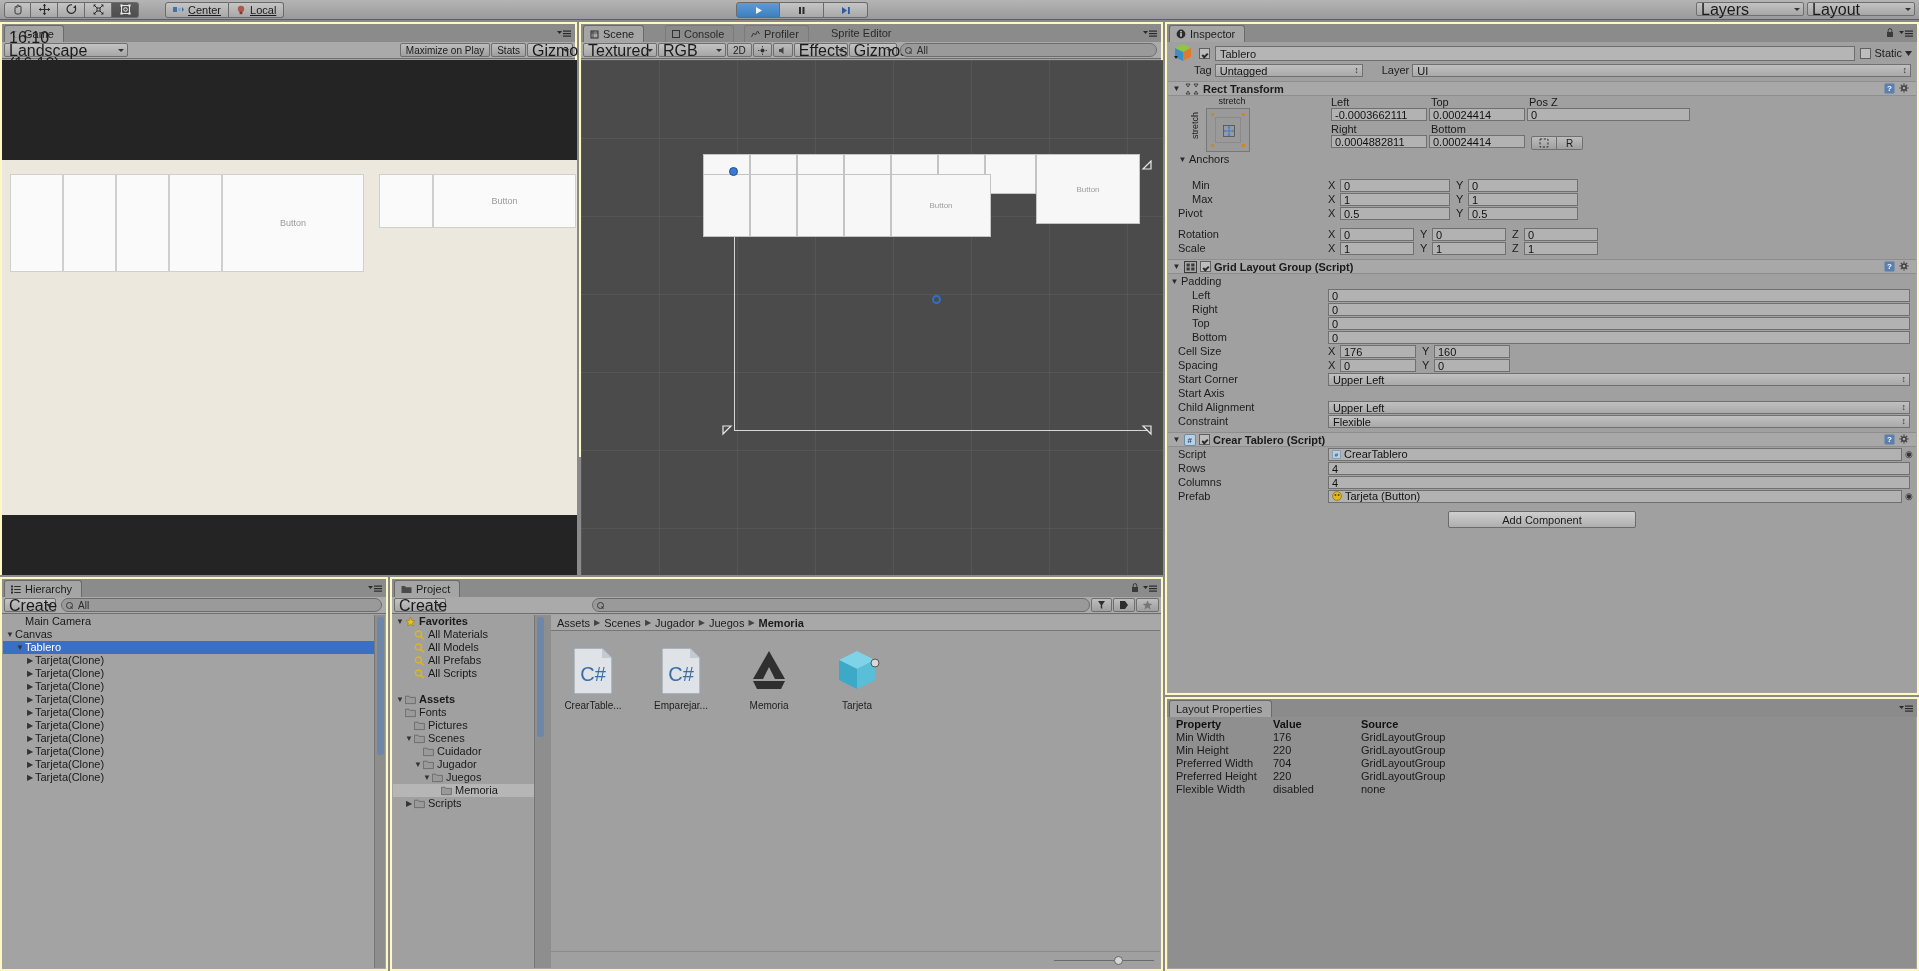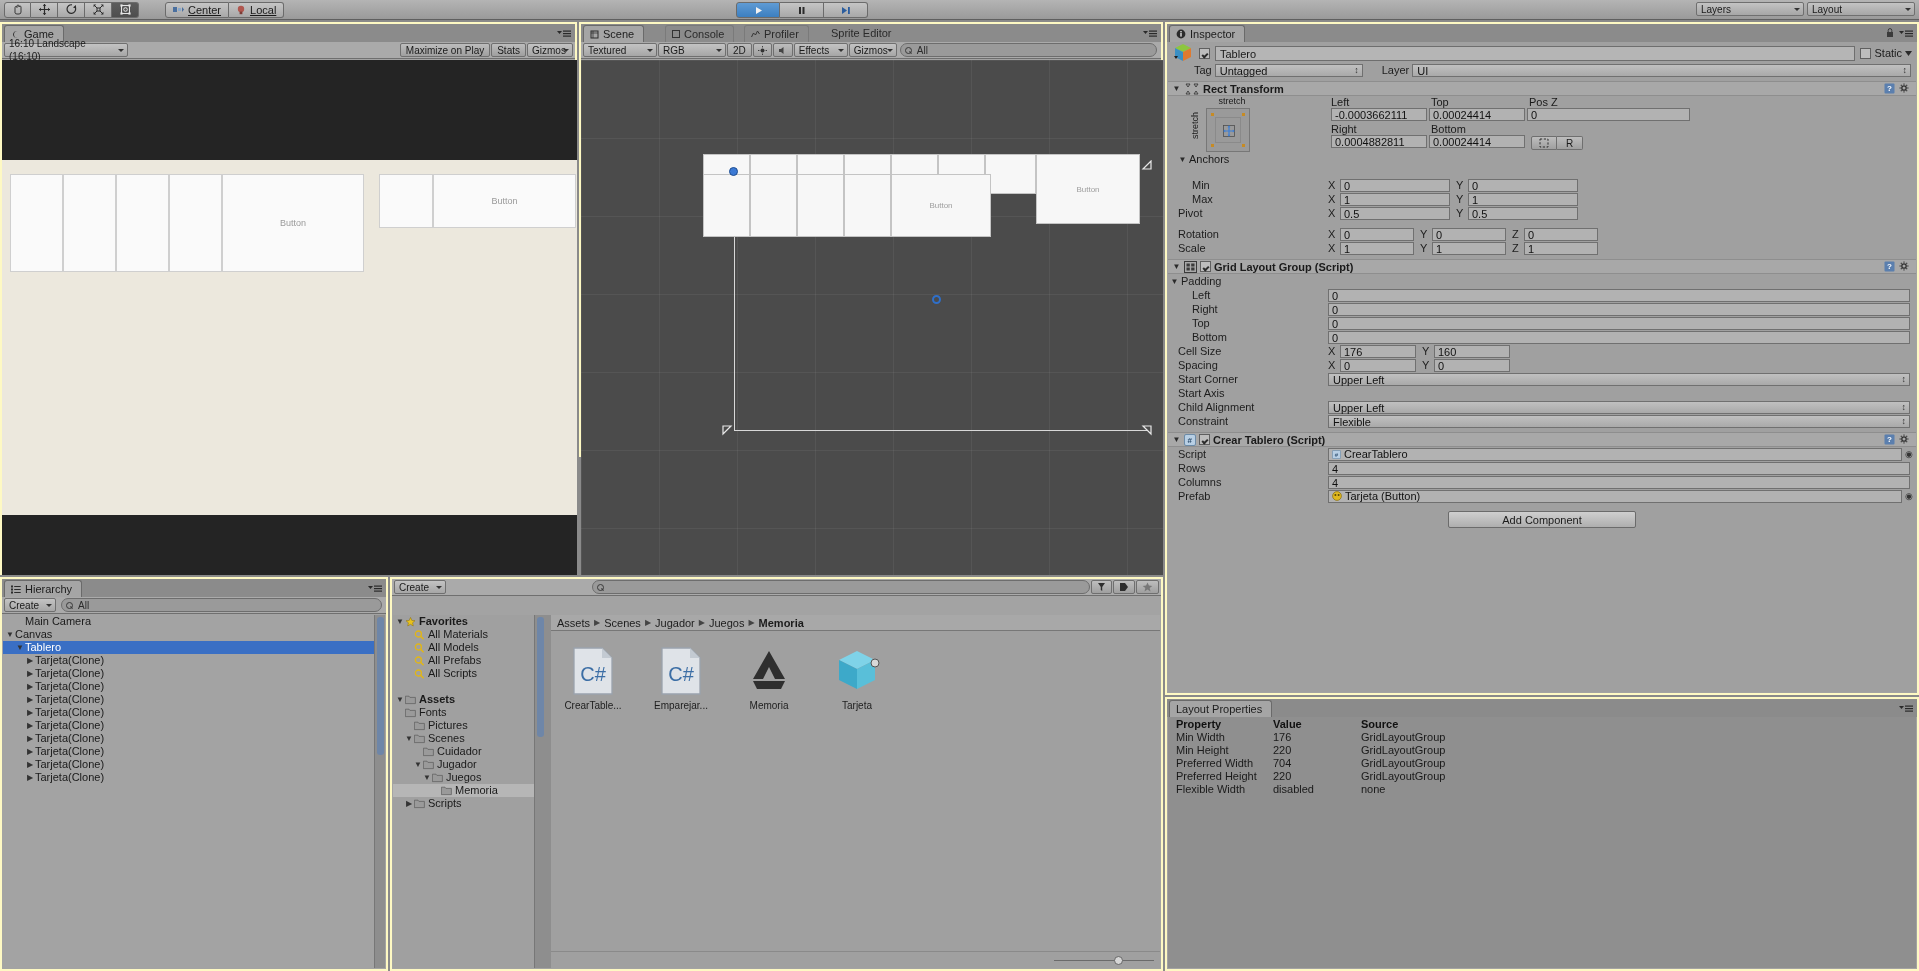--- a/index.html
+++ b/index.html
@@ -29,21 +29,21 @@
   }
   .ubtn {
     height:14px; line-height:13px; background:linear-gradient(#c3c3c3,#a6a6a6);
     border:1px solid #6f6f6f; border-radius:2px; padding:0 5px;
     font-size:10px; white-space:nowrap; display:flex; align-items:center; gap:3px;
   }
   .ubtn.flat { background:linear-gradient(#bdbdbd,#9f9f9f); }
   .udrop {
     height:14px; line-height:13px; background:linear-gradient(#c3c3c3,#a6a6a6);
     border:1px solid #6f6f6f; border-radius:2px; padding:0 12px 0 4px;
-    font-size:10px; position:relative; display:flex; align-items:center;
+    font-size:16px; position:relative; display:flex; align-items:center;
   }
   .udrop:after {
     content:""; position:absolute; right:3px; top:5px;
     border-left:3px solid transparent; border-right:3px solid transparent;
     border-top:3px solid #333;
   }
   .searchbox {
     height:14px; background:#9a9a9a; border:1px solid #6d6d6d;
     border-radius:7px; padding:0 6px 0 16px; font-size:10px;
     line-height:13px; position:relative; color:#2b2b2b;
@@ -547,20 +547,40 @@
           <span class="tri">▶</span>
           <span>Tarjeta(Clone)</span>
         </div>
       </div>
     <div class="vscroll" style="right:1px;top:36px;bottom:1px;">
       <div class="thumb" style="top:2px;height:138px;"></div>
     </div>
   </div>
 
   <div class="panel" id="project">
+    <div class="tabbar">
+      <div class="tab" style="left:2px">
+        <svg width="11" height="9" viewBox="0 0 11 9">
+            <path d="M0.5 1 L4 1 L5 2.3 L10.5 2.3 L10.5 8 L0.5 8 Z" fill="#4a4a4a"></path>
+          </svg>
+        <span>Project</span>
+      </div>
+      <div style="position:absolute;right:4px;top:4px;display:flex;gap:4px;align-items:center;">
+        <svg width="8" height="10" viewBox="0 0 8 10">
+            <rect x="1" y="4" width="6" height="5" fill="#3a3a3a"></rect>
+            <path d="M2.2 4 L2.2 2.4 A1.8 1.8 0 0 1 5.8 2.4 L5.8 4" fill="none" stroke="#3a3a3a" stroke-width="1"></path>
+          </svg>
+        <svg width="14" height="9" viewBox="0 0 14 9">
+            <path d="M0 2 L5 2 L2.5 5 Z" fill="#2a2a2a"></path>
+            <rect x="6" y="1.5" width="8" height="1.2" fill="#2a2a2a"></rect>
+            <rect x="6" y="4" width="8" height="1.2" fill="#2a2a2a"></rect>
+            <rect x="6" y="6.5" width="8" height="1.2" fill="#2a2a2a"></rect>
+          </svg>
+      </div>
+    </div>
     <div class="toolrow">
       <div class="udrop" style="width:52px">Create</div>
       <div style="flex:1"></div>
       <div class="searchbox" style="width:498px;"></div>
       <div class="ubtn flat" style="padding:0 5px">
         <svg width="9" height="10" viewBox="0 0 9 10">
             <path d="M1 1 L8 1 L5.2 5 L5.2 9 L3.8 8 L3.8 5 Z" fill="#2e2e2e"></path>
           </svg>
       </div>
       <div class="ubtn flat" style="padding:0 5px">

